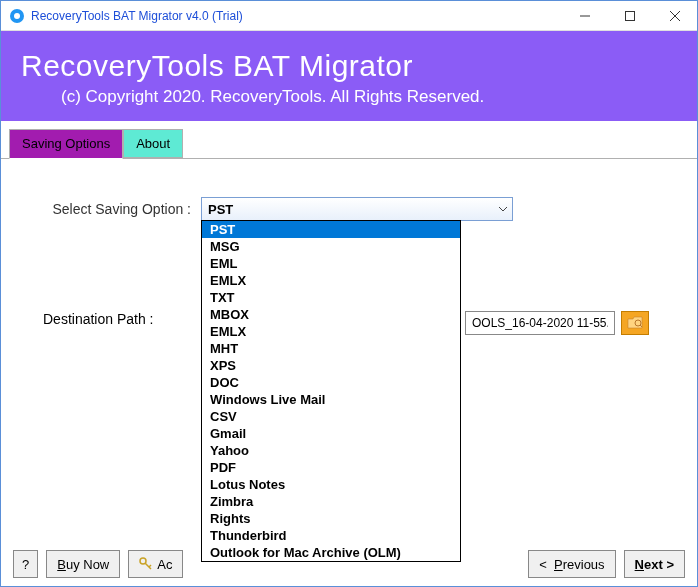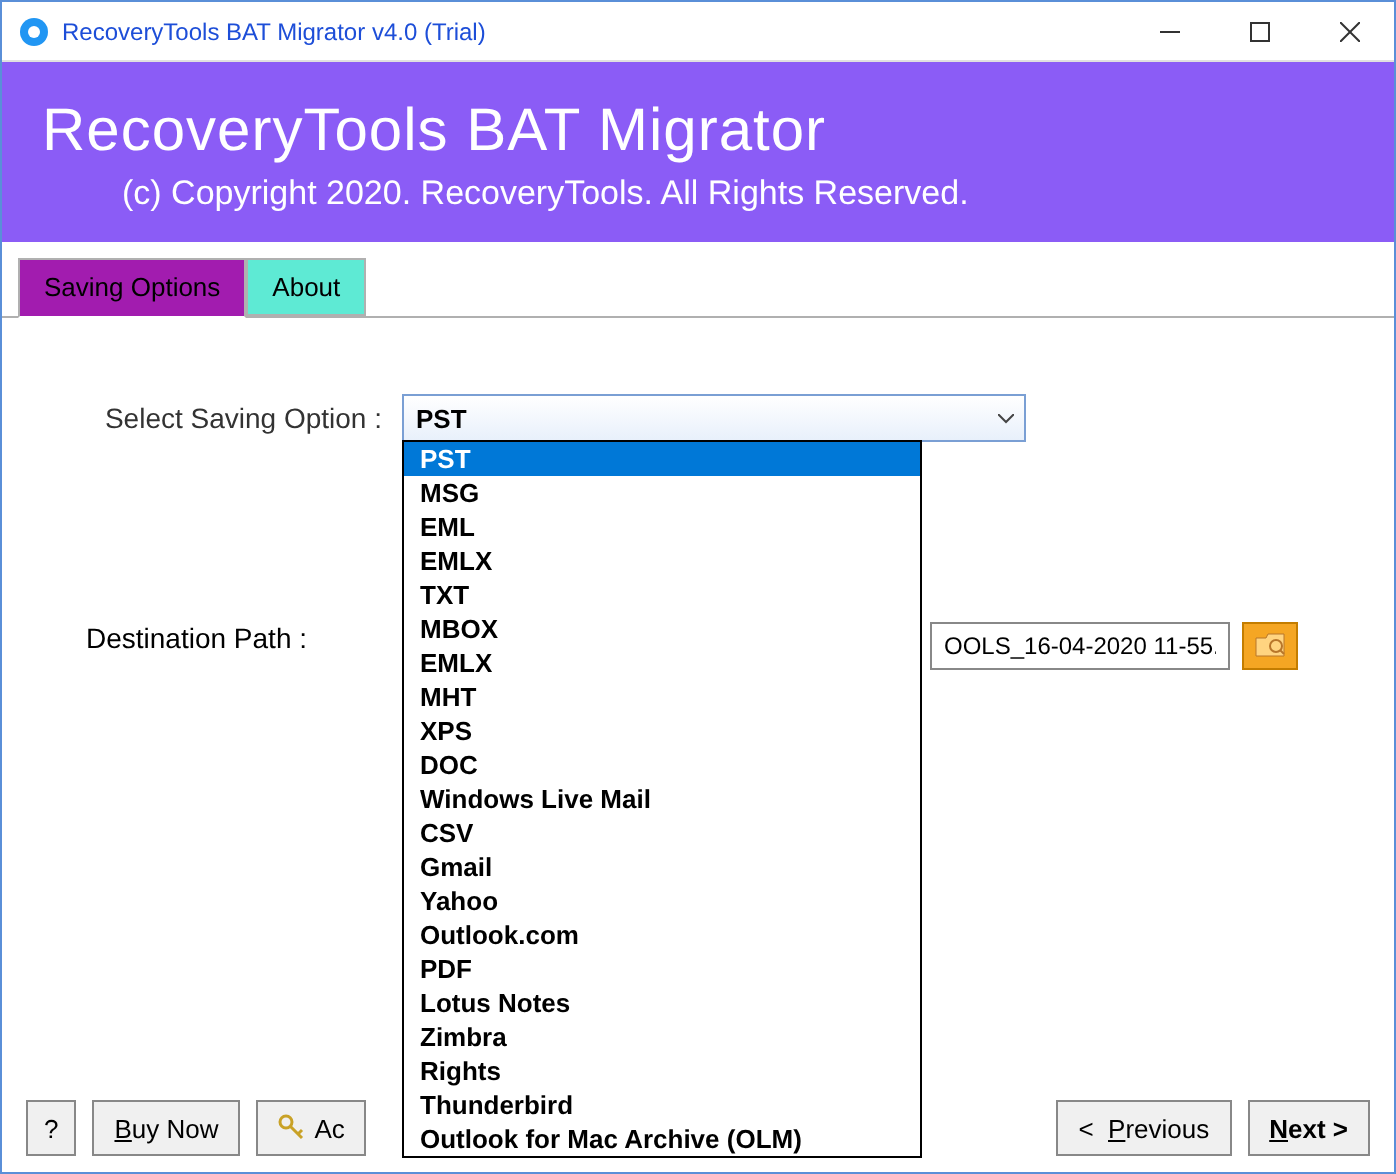--- a/index.html
+++ b/index.html
@@ -109,21 +109,20 @@
           <div class="dropdown-item">TXT</div>
           <div class="dropdown-item">MBOX</div>
           <div class="dropdown-item">EMLX</div>
           <div class="dropdown-item">MHT</div>
           <div class="dropdown-item">XPS</div>
           <div class="dropdown-item">DOC</div>
           <div class="dropdown-item">Windows Live Mail</div>
           <div class="dropdown-item">CSV</div>
           <div class="dropdown-item">Gmail</div>
           <div class="dropdown-item">Yahoo</div>
-          <div class="dropdown-item">Outlook.com</div>
           <div class="dropdown-item">PDF</div>
           <div class="dropdown-item">Lotus Notes</div>
           <div class="dropdown-item">Zimbra</div>
           <div class="dropdown-item">Rights</div>
           <div class="dropdown-item">Thunderbird</div>
           <div class="dropdown-item">Outlook for Mac Archive (OLM)</div>
         </div>
     </div>
   </div>
 

